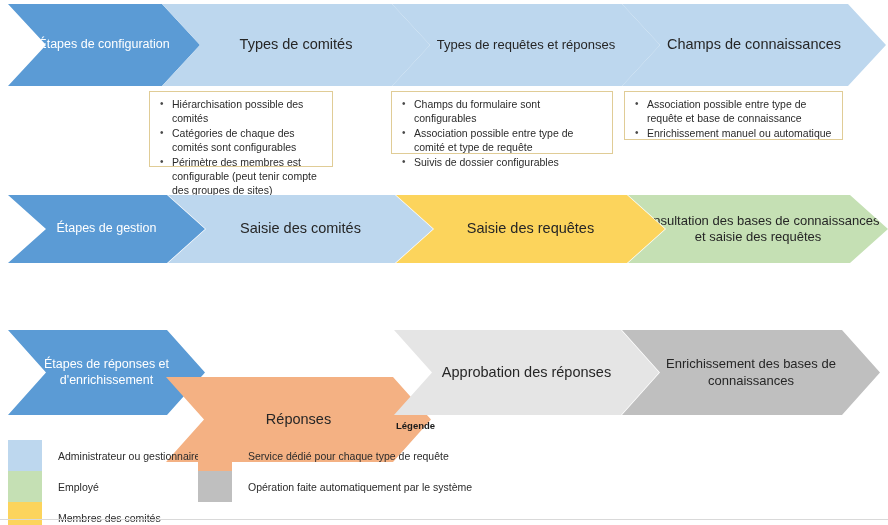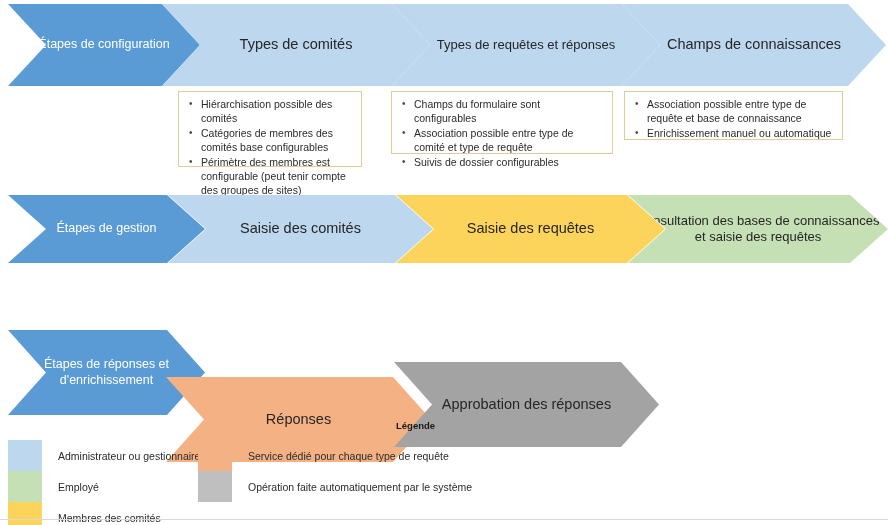--- a/index.html
+++ b/index.html
@@ -144,24 +144,24 @@
 
     <div class="chev body shape-body multi" style="left:392px; width:268px; background:#bdd7ee;">
       <span class="lbl">Types de requêtes et réponses</span>
     </div>
 
     <div class="chev body shape-body" style="left:622px; width:264px; background:#bdd7ee;">
       <span class="lbl">Champs de connaissances</span>
     </div>
   </div>
 
-  <div class="detailbox" style="left:178px; top:91px; width:184px; height:76px;">
+  <div class="detailbox" style="left:149px; top:91px; width:184px; height:76px;">
     <ul>
       <li>Hiérarchisation possible des comités</li>
-      <li>Catégories de membres des comités base configurables</li>
+      <li>Catégories de chaque des comités sont configurables</li>
       <li>Périmètre des membres est configurable (peut tenir compte des groupes de sites)</li>
     </ul>
   </div>
 
   <div class="detailbox" style="left:391px; top:91px; width:222px; height:63px;">
     <ul>
       <li>Champs du formulaire sont configurables</li>
       <li>Association possible entre type de comité et type de requête</li>
       <li>Suivis de dossier configurables</li>
     </ul>
@@ -196,24 +196,27 @@
   <div class="row" style="top:330px; height:85px;">
 
     <div class="chev head shape-head" style="left:8px; width:197px; background:#5b9bd5;">
       <span class="lbl">Étapes de réponses et d'enrichissement</span>
     </div>
 
     <div class="chev body shape-body" style="left:166px; width:265px; background:#f4b183;margin-top:47px;">
       <span class="lbl">Réponses</span>
     </div>
 
-    <div class="chev body shape-body" style="left:394px; width:265px; background:#a3a3a3;margin-top:32px;">
+    <div class="chev body shape-body" style="left:394px; width:265px; background:#e5e5e5;">
       <span class="lbl">Approbation des réponses</span>
     </div>
 
+    <div class="chev body shape-body multi" style="left:622px; width:258px; background:#bfbfbf;">
+      <span class="lbl">Enrichissement des bases de connaissances</span>
+    </div>
   </div>
 
   <div id="legend-title" style="left:396px; top:420px;">Légende</div>
 
   <div class="legend-item" style="left:8px; top:440px;">
     <span class="legend-swatch" style="background:#bdd7ee;"></span>
     <span class="legend-label">Administrateur ou gestionnaire RH</span>
   </div>
 
   <div class="legend-item" style="left:8px; top:471px;">

